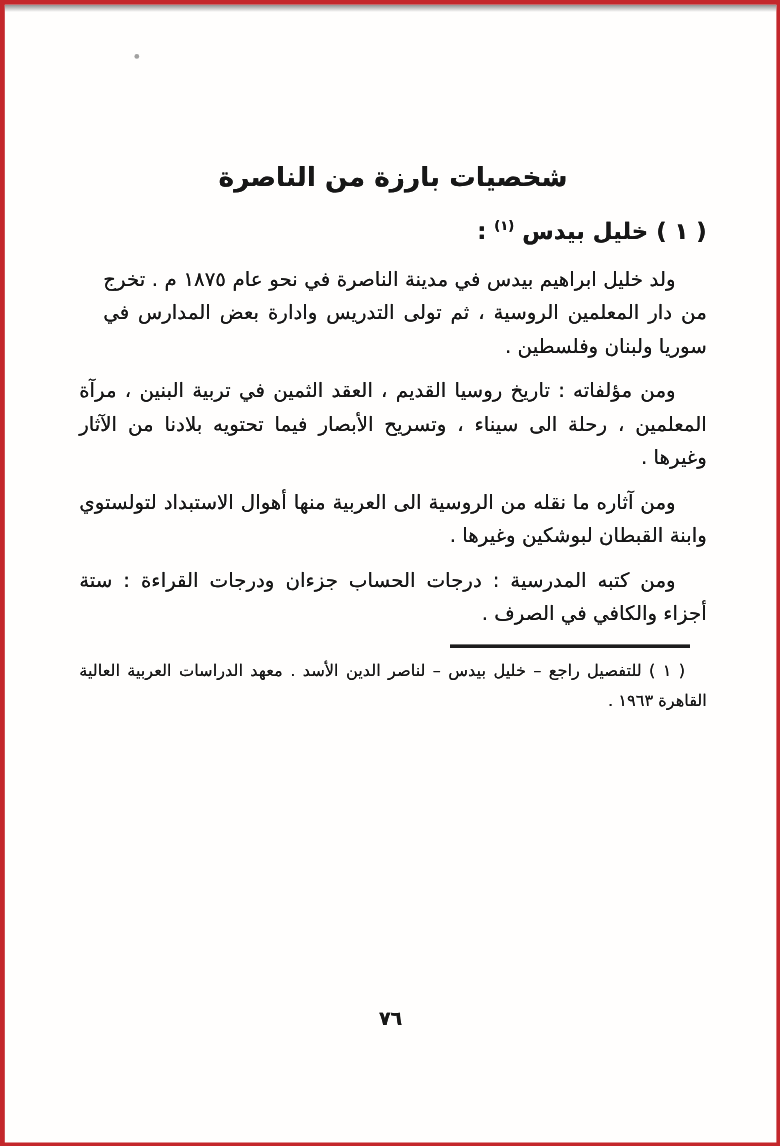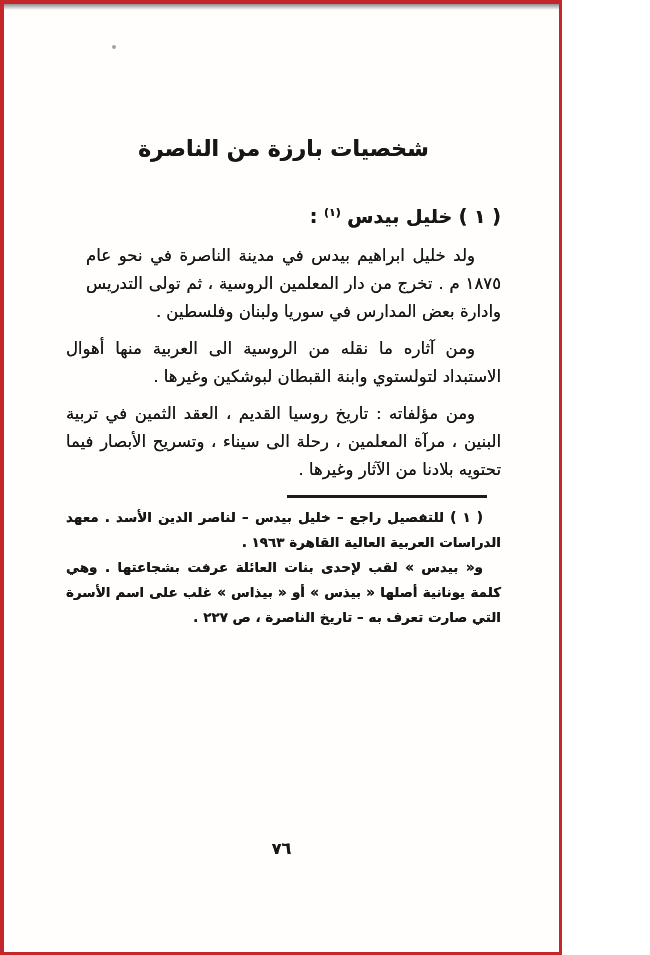--- a/index.html
+++ b/index.html
@@ -6,21 +6,21 @@
     margin: 0;
     padding: 0;
     width: 650px;
     height: 955px;
     background: #ffffff;
     font-family: "DejaVu Sans", sans-serif;
     overflow: hidden;
   }
   .page-frame {
     position: relative;
-    width: 562px;
+    width: 650px;
     height: 955px;
     box-sizing: border-box;
     border-style: solid;
     border-color: #c4272b;
     border-width: 4px 3px 3px 4px;
     background: #fffefd;
   }
   .top-shade {
     position: absolute;
     top: 0; left: 0; right: 0;
@@ -46,21 +46,21 @@
     margin: 0 58px 0 62px;
   }
   .doc-title {
     padding-top: 132px;
     text-align: center;
     font-size: 22px;
     font-weight: bold;
     letter-spacing: .2px;
   }
   .section-heading {
-    margin-top: 44px;
+    margin-top: 21px;
     text-align: right;
     font-size: 19px;
     font-weight: bold;
   }
   .section-heading sup {
     font-size: 11px;
     font-weight: bold;
   }
   .body-para {
     margin: 9px 0 0 0;
@@ -78,21 +78,20 @@
     margin: 11px 14px 7px auto;
     border: 0;
     border-top: 3px solid #1c1c1c;
   }
   .footnote-para {
     margin: 0;
     font-size: 13.5px;
     line-height: 25px;
     text-align: justify;
     text-indent: 18px;
-    font-weight: bold;
   }
   .page-number {
     position: absolute;
     bottom: 94px;
     left: 0; right: 0;
     text-align: center;
     font-size: 16px;
     font-weight: bold;
   }
 </style>
@@ -106,29 +105,29 @@
   <div class="page-inner">
     <div class="text-col">
 
       <div class="doc-title">شخصيات بارزة من الناصرة</div>
 
       <div class="section-heading"><span>( ١ ) خليل بيدس</span> <sup>(١)</sup><span> :</span></div>
 
       <p class="body-para first">ولد خليل ابراهيم بيدس في مدينة الناصرة في نحو عام ١٨٧٥ م . تخرج من دار المعلمين الروسية ، ثم تولى التدريس وادارة بعض المدارس في سوريا ولبنان وفلسطين .</p>
 
 
+      <p class="body-para">ومن مؤلفاته : تاريخ روسيا القديم ، العقد الثمين في تربية البنين ، مرآة المعلمين ، رحلة الى سيناء ، وتسريح الأبصار فيما تحتويه بلادنا من الآثار وغيرها .</p>
+
       <p class="body-para">ومن آثاره ما نقله من الروسية الى العربية منها أهوال الاستبداد لتولستوي وابنة القبطان لبوشكين وغيرها .</p>
 
-      <p class="body-para">ومن مؤلفاته : تاريخ روسيا القديم ، العقد الثمين في تربية البنين ، مرآة المعلمين ، رحلة الى سيناء ، وتسريح الأبصار فيما تحتويه بلادنا من الآثار وغيرها .</p>
-
+      <p class="body-para">ومن كتبه المدرسية : درجات الحساب جزءان ودرجات القراءة : ستة أجزاء والكافي في الصرف .</p>
 
       <hr class="footnote-rule">
 
       <p class="footnote-para">( ١ ) للتفصيل راجع – خليل بيدس – لناصر الدين الأسد . معهد الدراسات العربية العالية القاهرة ١٩٦٣ .</p>
 
 
-      <p class="footnote-para">و« بيدس » لقب لإحدى بنات العائلة عرفت بشجاعتها . وهي كلمة يونانية أصلها « بيذس » أو « بيذاس » غلب على اسم الأسرة التي صارت تعرف به – تاريخ الناصرة ، ص ٢٢٧ .</p>
 
     </div>
 
     <div class="page-number">٧٦</div>
   </div>
 </div>
 
 </body></html>

